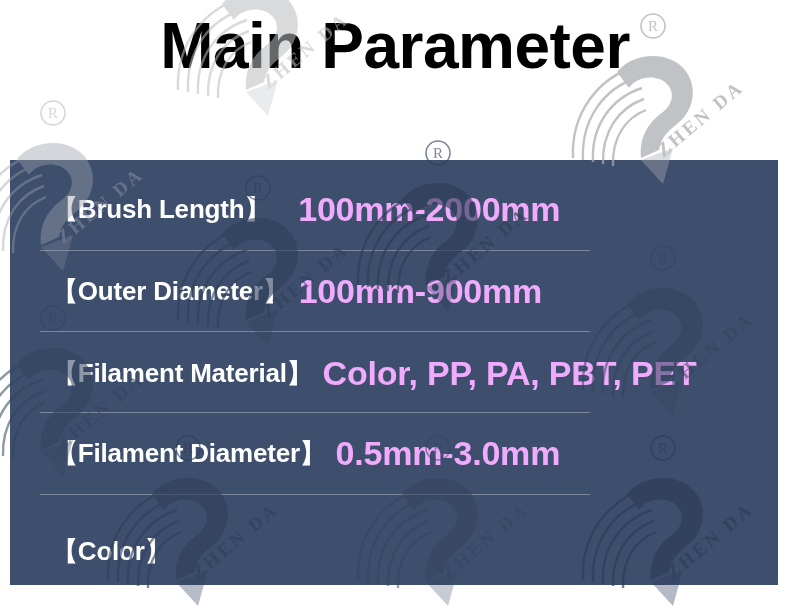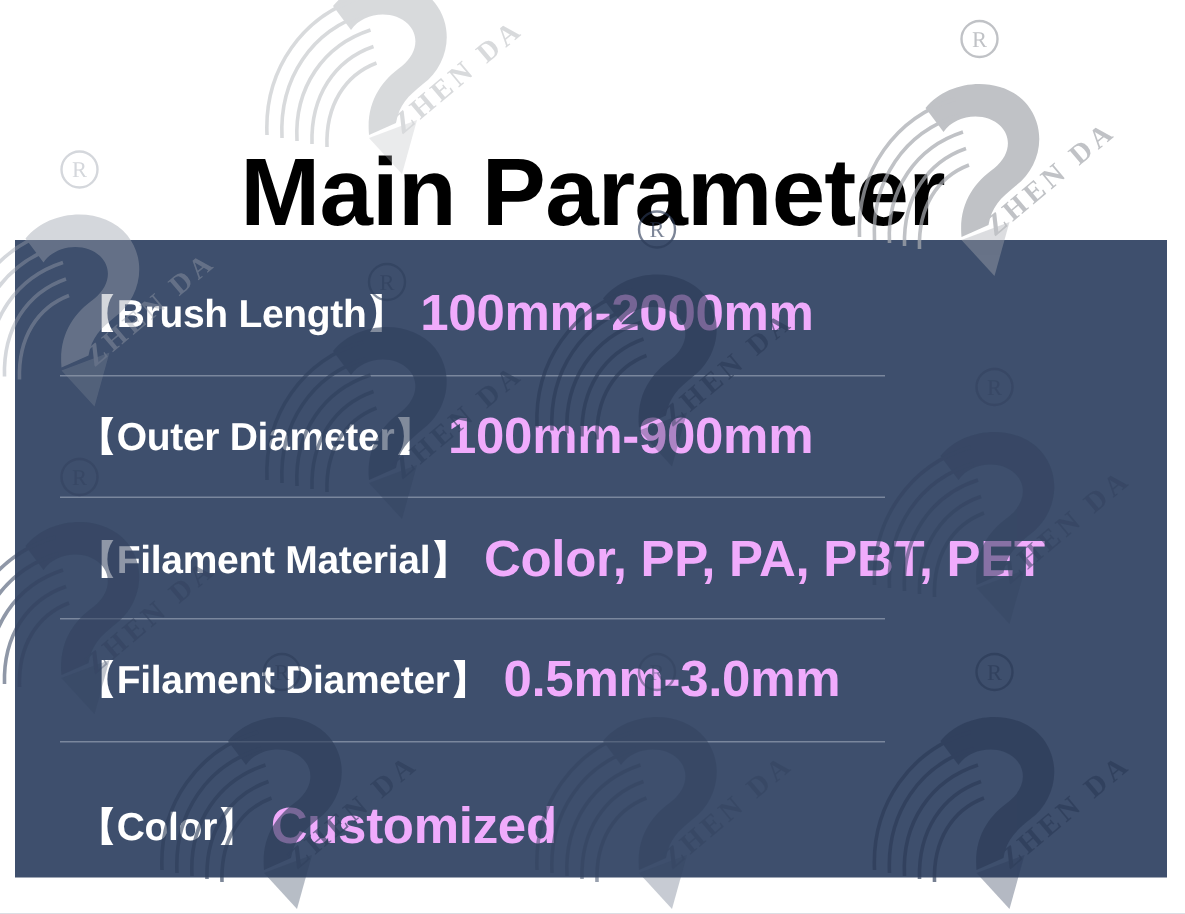--- a/index.html
+++ b/index.html
@@ -17,21 +17,21 @@
     background:#ffffff;
     overflow:hidden;
   }
 
   
   #title-area {
     position:absolute;
     left:0; top:0;
     width:790px; height:160px;
     display:flex;
-    align-items:flex-end;
+    align-items:flex-start;
     justify-content:center;
     z-index:3;
   }
   #page-title {
     font-size:64px;
     font-weight:bold;
     color:#000000;
     letter-spacing:-0.5px;
     line-height:1;
     padding-top:14px;
@@ -55,21 +55,21 @@
   }
 
   .param-row {
     position:absolute;
     left:42px;
     height:42px;
     display:flex;
     align-items:center;
     white-space:nowrap;
   }
-  .param-row.r0 { top:28px; }
+  .param-row.r0 { top:28px;gap:18px; }
   .param-row.r1 { top:110px;align-items:center; }
   .param-row.r2 { top:192px;align-items:center; }
   .param-row.r3 { top:272px; }
   .param-row.r4 { top:370px; }
 
   .param-label {
     font-size:26px;
     font-weight:bold;
     color:#ffffff;
     letter-spacing:-0.2px;
@@ -154,21 +154,20 @@
         <span class="param-value">Color, PP, PA, PBT, PET</span>
       </div>
 
       <div class="param-row r3">
         <span class="param-label">【Filament Diameter】</span>
         <span class="param-value">0.5mm-3.0mm</span>
       </div>
 
       <div class="param-row r4">
         <span class="param-label">【Color】</span>
-        <span class="param-value">Customized</span>
       </div>
 
     </div>
   </div>
 
   <div id="watermark-layer">
 
     <div class="wm wm-w2">
       <svg viewBox="0 0 200 200" style="color: rgb(185, 188, 192);">
           <use href="#wmmark" fill="#b9bcc0" opacity="0.55"></use>

